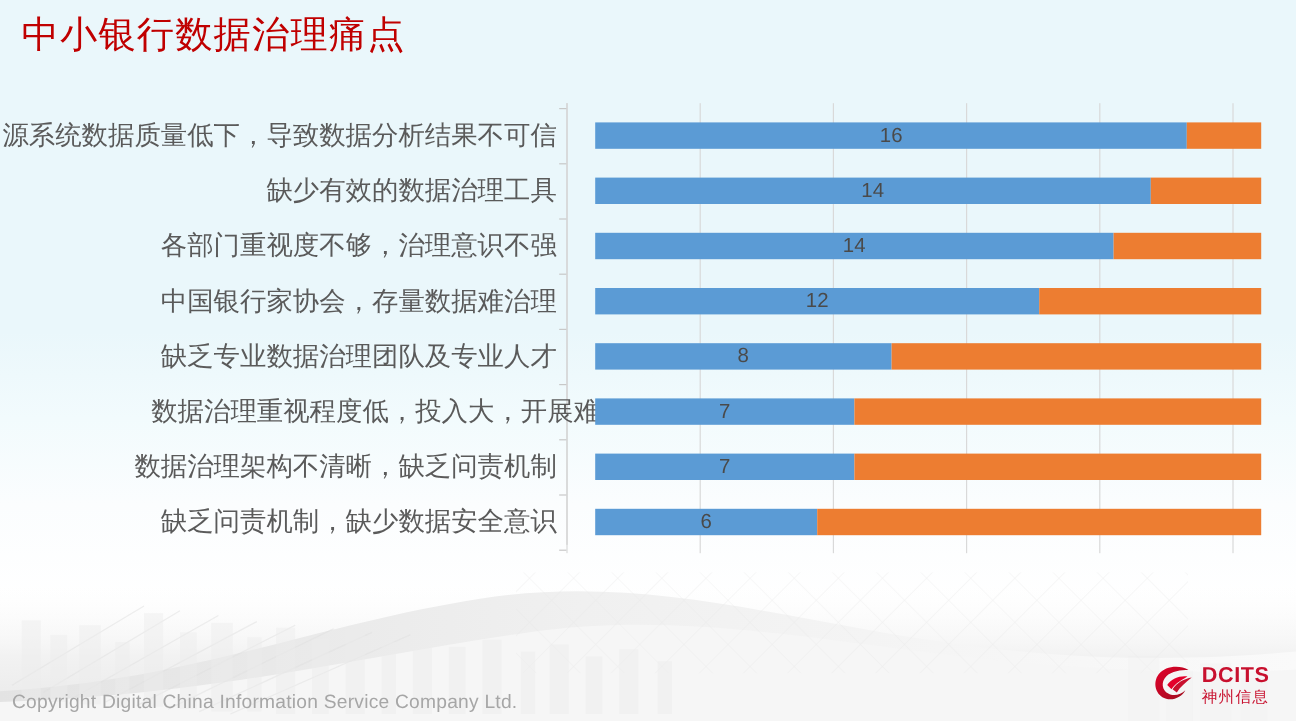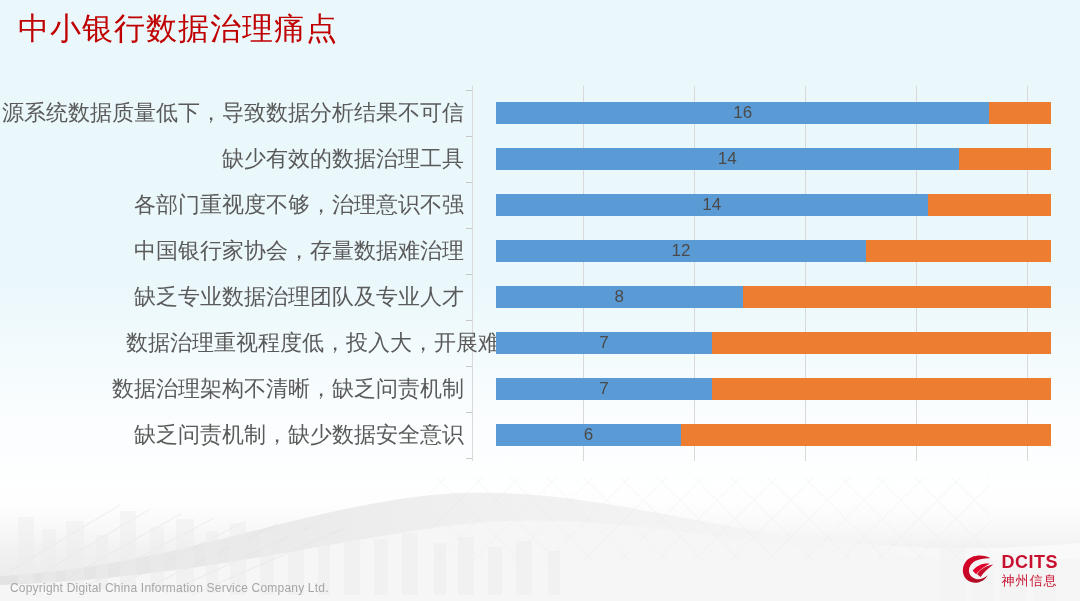--- a/index.html
+++ b/index.html
@@ -128,21 +128,21 @@
     font-size: 13px;
     color: #5A5A5A;
     white-space: nowrap;
   }
 
   
   .copyright {
     position: absolute;
     left: 10px;
     bottom: 6px;
-    font-size: 12px;
+    font-size: 16px;
     color: #A6A6A6;
     white-space: nowrap;
     letter-spacing: .2px;
   }
 
   
   .logo {
     position: absolute;
     right: 22px;
     bottom: 12px;

